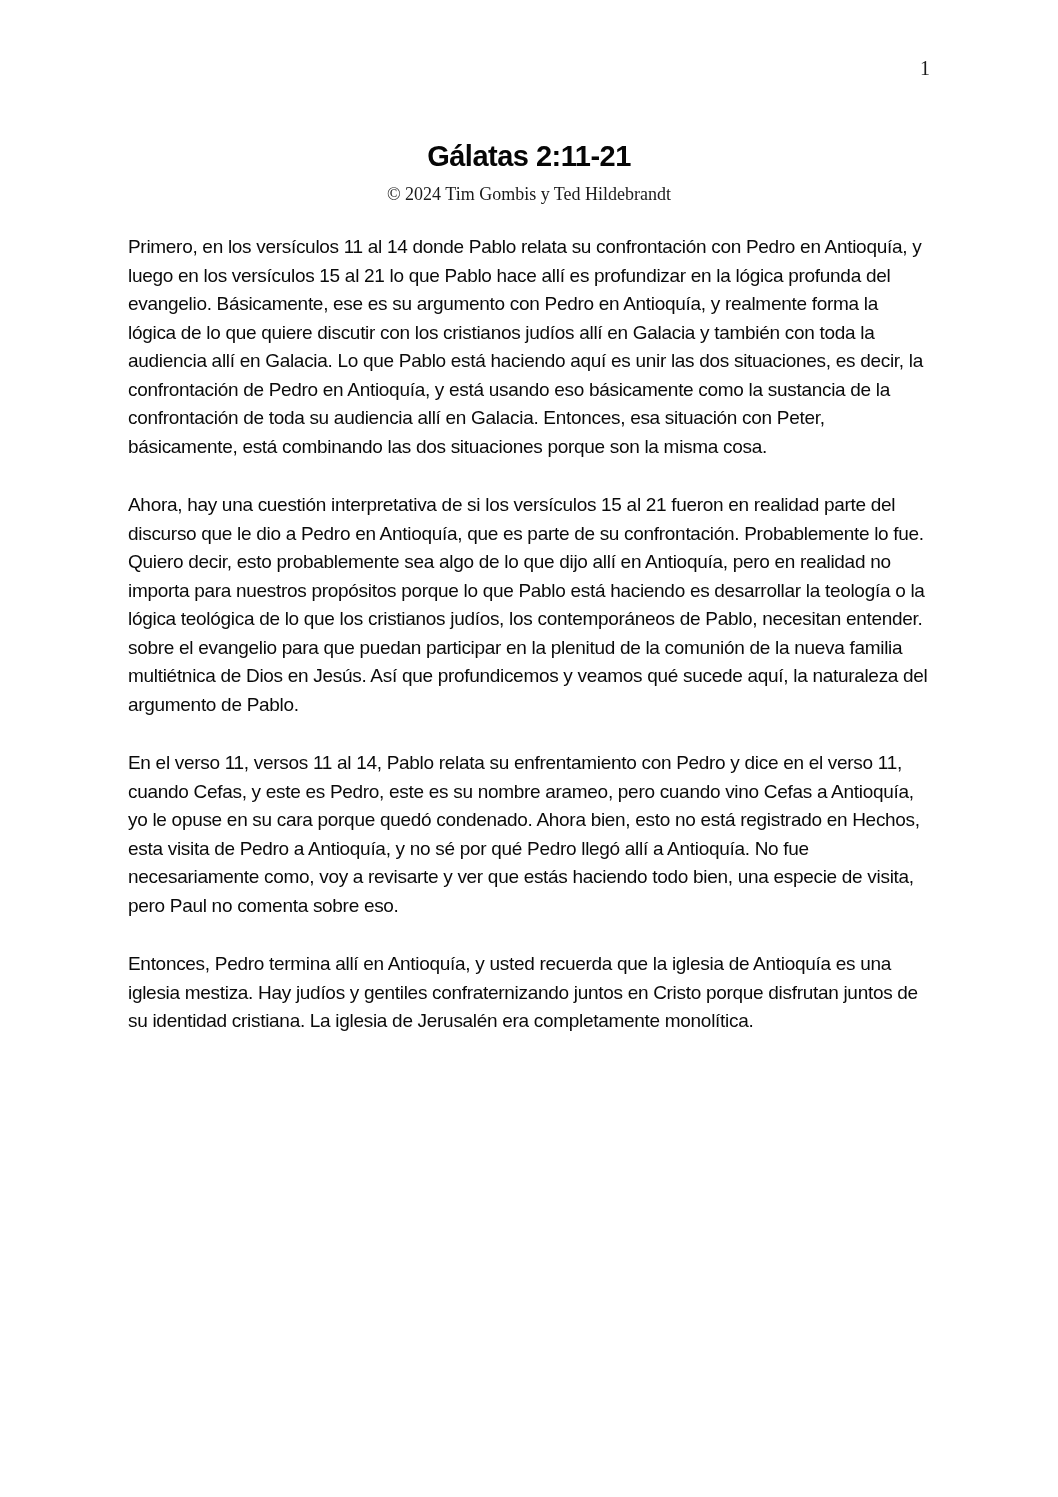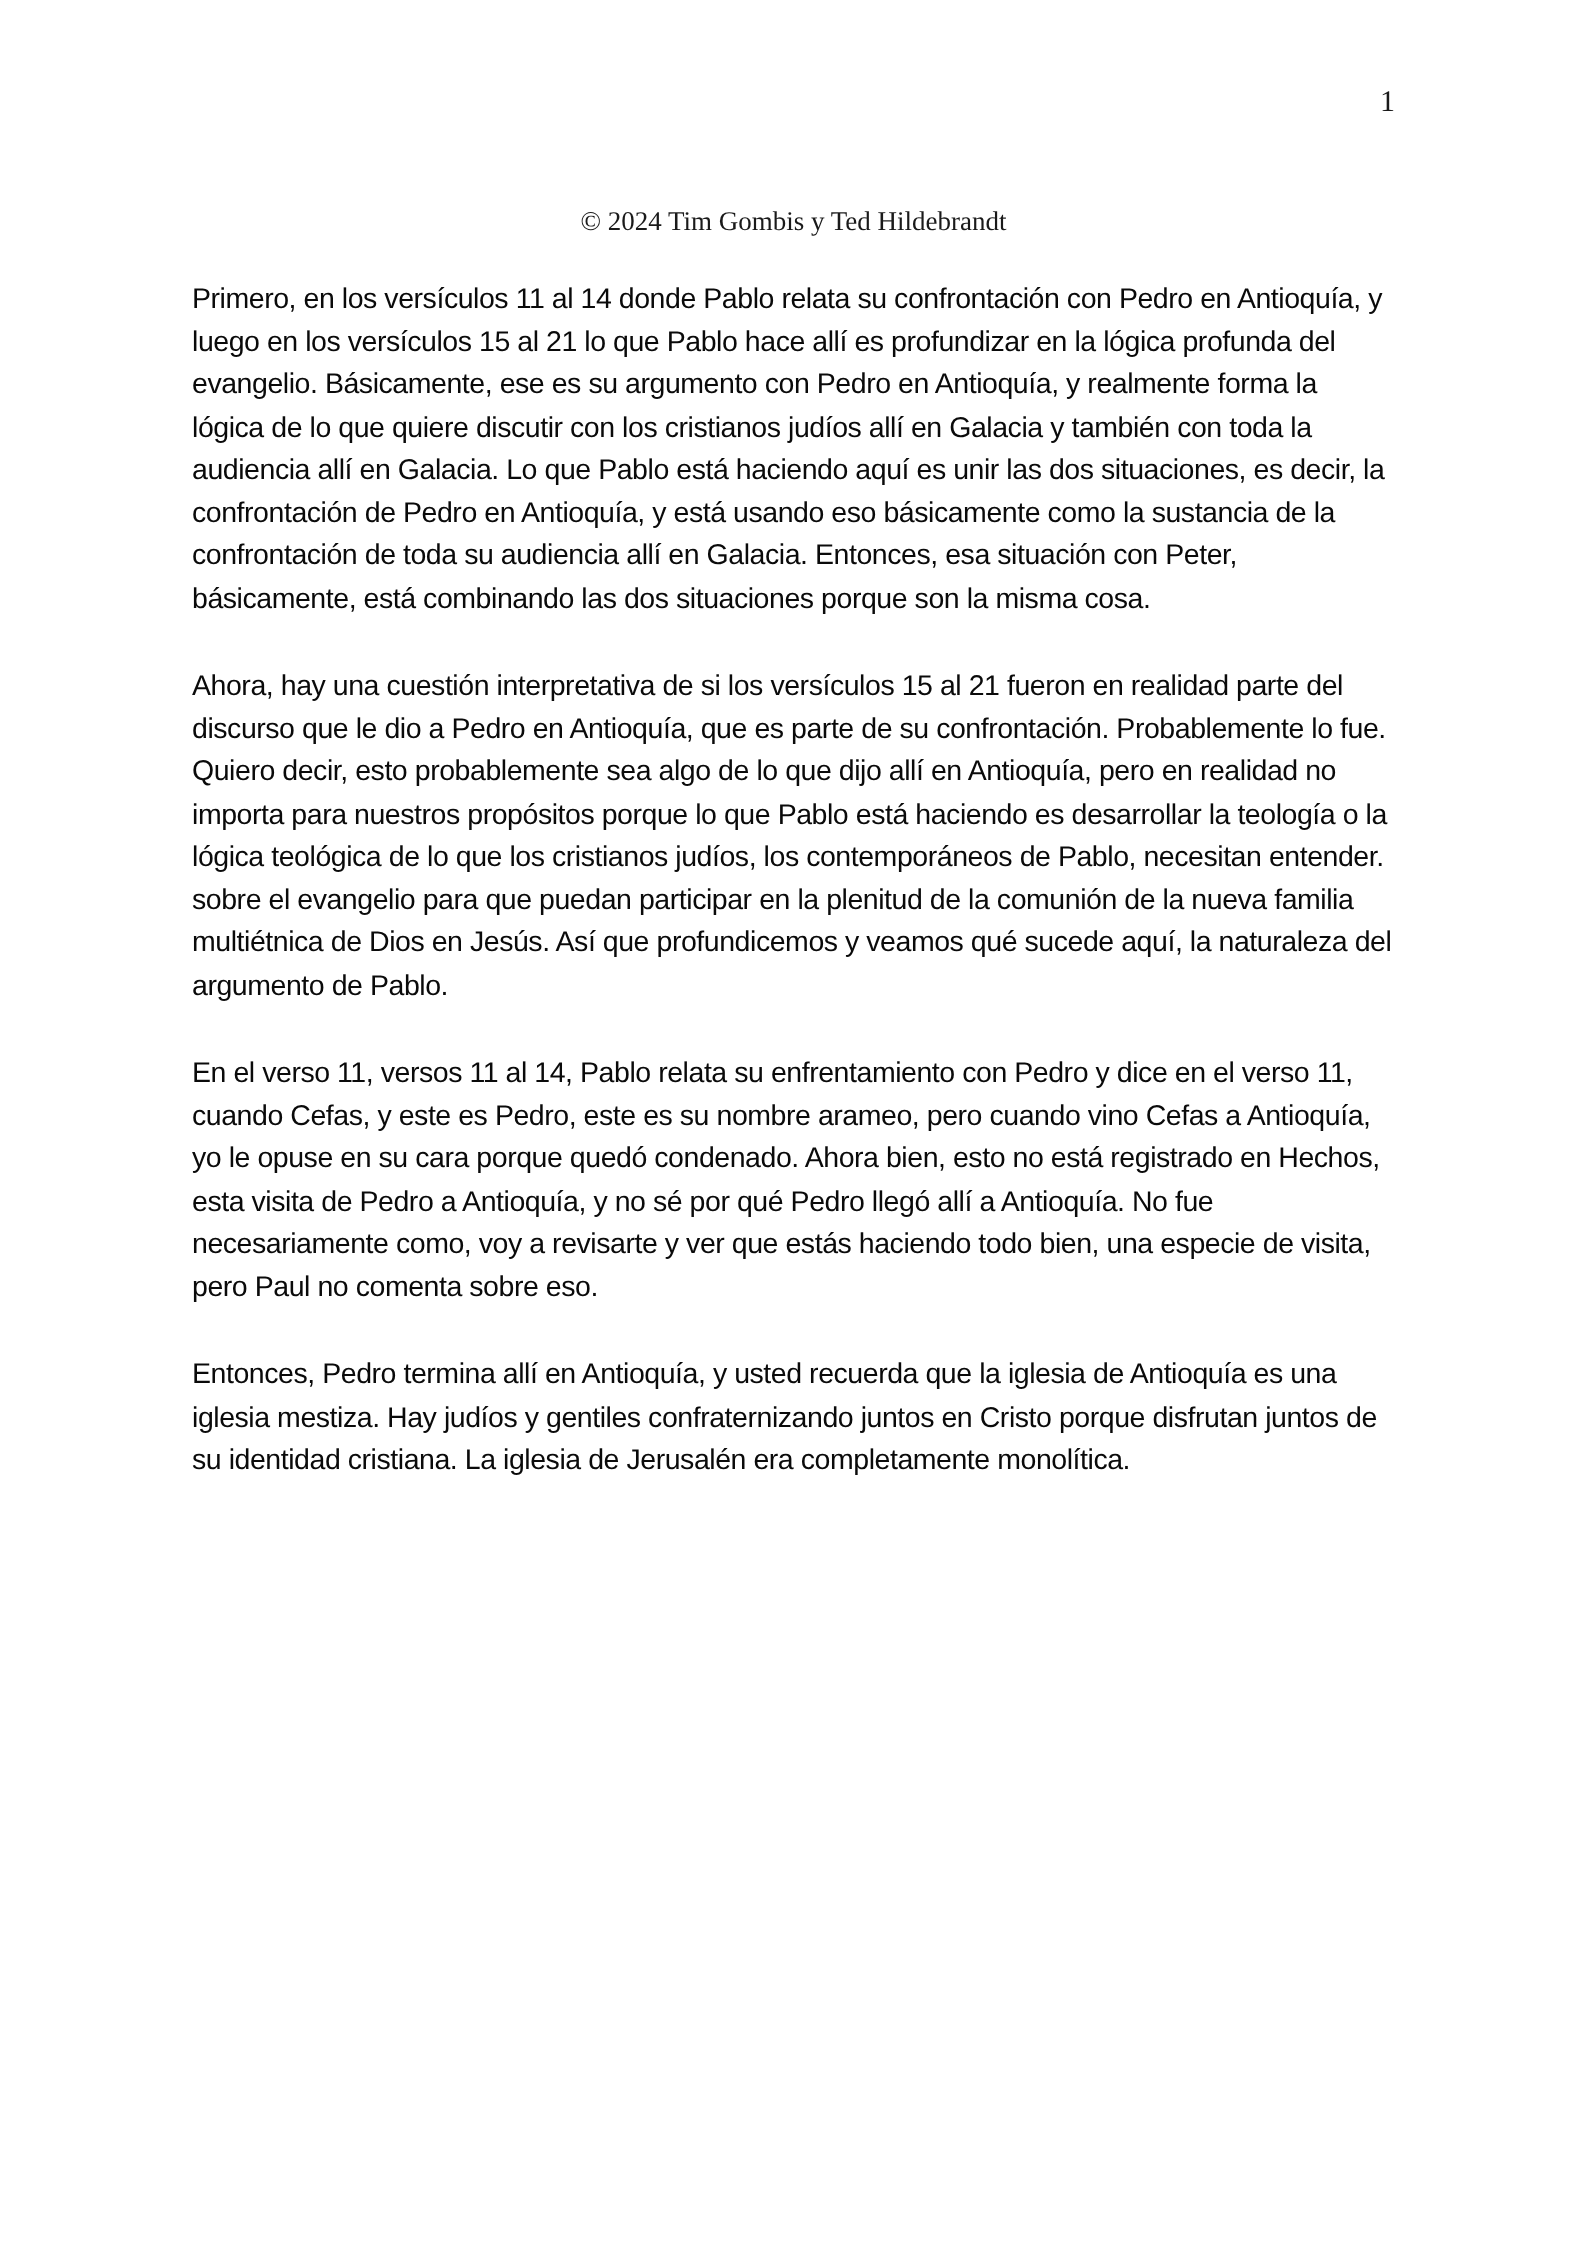--- a/index.html
+++ b/index.html
@@ -58,20 +58,21 @@
   }
 </style>
 </head>
 <body>
 
 <div class="page">
 
   <div class="page-number">1</div>
 
   <h1 class="doc-title">
+    <span class="title-line">Gálatas 2:11-21</span>
   </h1>
 
   <div class="copyright">© 2024 Tim Gombis y Ted Hildebrandt</div>
 
   <div class="body-text">
     <p>Primero, en los versículos 11 al 14 donde Pablo relata su confrontación con Pedro en Antioquía, y luego en los versículos 15 al 21 lo que Pablo hace allí es profundizar en la lógica profunda del evangelio. Básicamente, ese es su argumento con Pedro en Antioquía, y realmente forma la lógica de lo que quiere discutir con los cristianos judíos allí en Galacia y también con toda la audiencia allí en Galacia. Lo que Pablo está haciendo aquí es unir las dos situaciones, es decir, la confrontación de Pedro en Antioquía, y está usando eso básicamente como la sustancia de la confrontación de toda su audiencia allí en Galacia. Entonces, esa situación con Peter, básicamente, está combinando las dos situaciones porque son la misma cosa.</p>
     <p>Ahora, hay una cuestión interpretativa de si los versículos 15 al 21 fueron en realidad parte del discurso que le dio a Pedro en Antioquía, que es parte de su confrontación. Probablemente lo fue. Quiero decir, esto probablemente sea algo de lo que dijo allí en Antioquía, pero en realidad no importa para nuestros propósitos porque lo que Pablo está haciendo es desarrollar la teología o la lógica teológica de lo que los cristianos judíos, los contemporáneos de Pablo, necesitan entender. sobre el evangelio para que puedan participar en la plenitud de la comunión de la nueva familia multiétnica de Dios en Jesús. Así que profundicemos y veamos qué sucede aquí, la naturaleza del argumento de Pablo.</p>
     <p>En el verso 11, versos 11 al 14, Pablo relata su enfrentamiento con Pedro y dice en el verso 11, cuando Cefas, y este es Pedro, este es su nombre arameo, pero cuando vino Cefas a Antioquía, yo le opuse en su cara porque quedó condenado. Ahora bien, esto no está registrado en Hechos, esta visita de Pedro a Antioquía, y no sé por qué Pedro llegó allí a Antioquía. No fue necesariamente como, voy a revisarte y ver que estás haciendo todo bien, una especie de visita, pero Paul no comenta sobre eso.</p>
     <p>Entonces, Pedro termina allí en Antioquía, y usted recuerda que la iglesia de Antioquía es una iglesia mestiza. Hay judíos y gentiles confraternizando juntos en Cristo porque disfrutan juntos de su identidad cristiana. La iglesia de Jerusalén era completamente monolítica.</p>
   </div>

